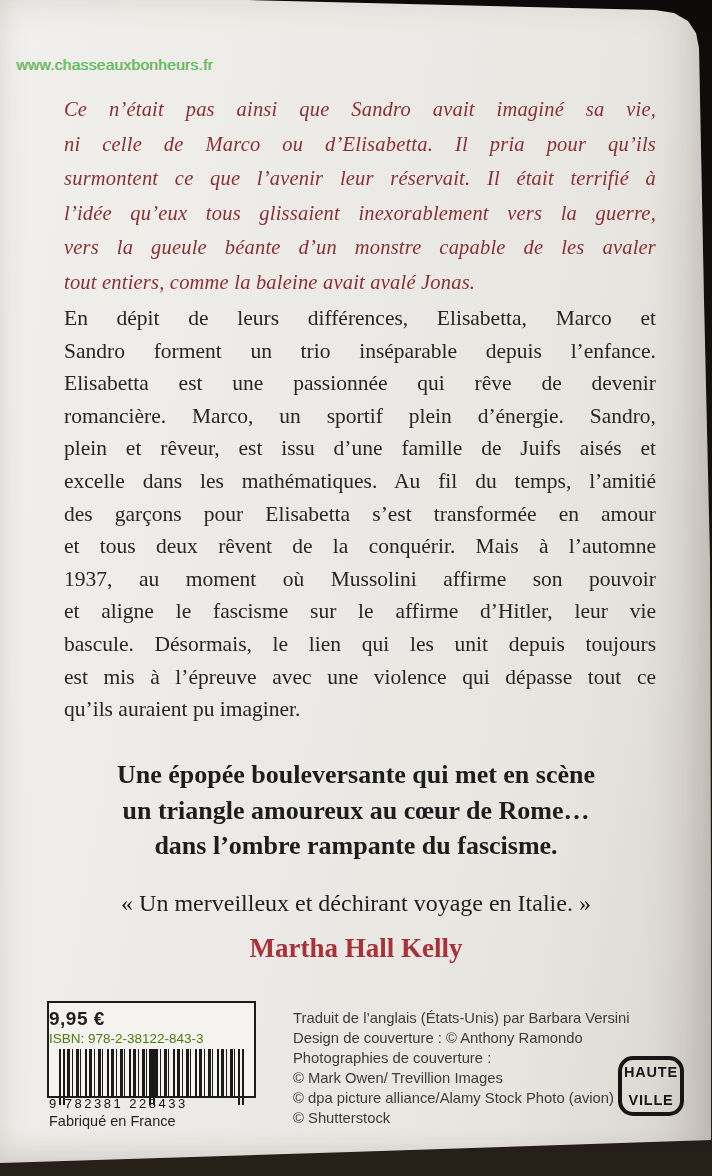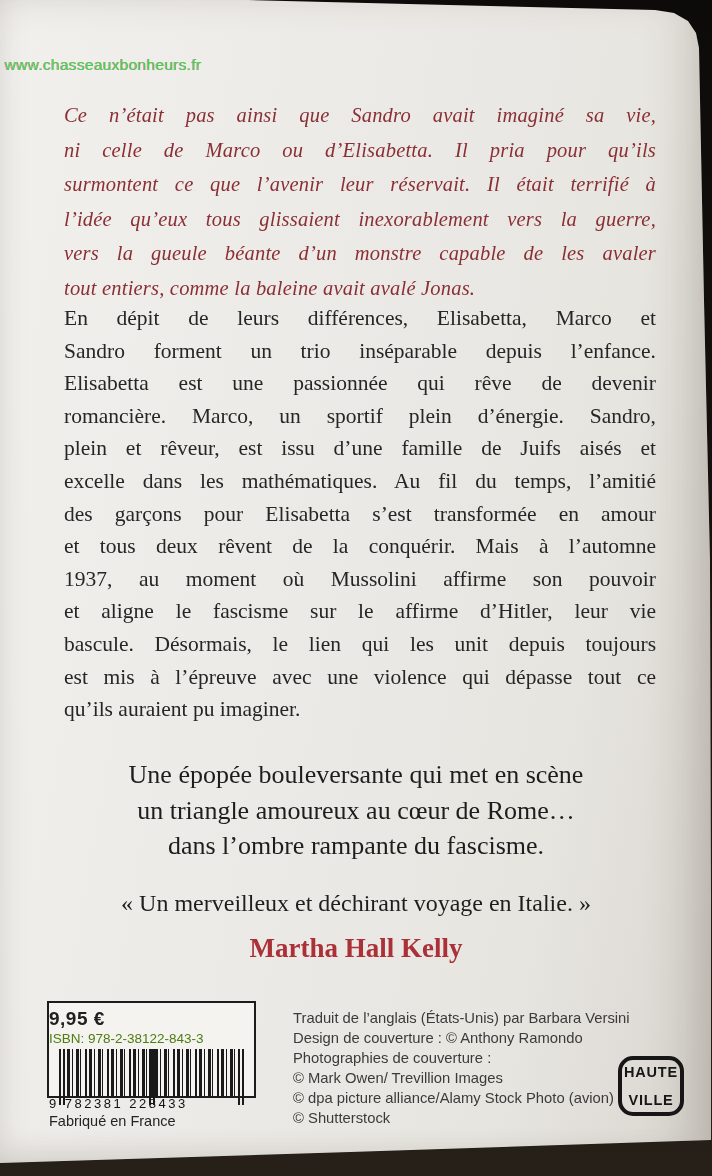--- a/index.html
+++ b/index.html
@@ -19,41 +19,41 @@
   }
   
   .cover{
     position:absolute;inset:0;
     clip-path:polygon(0 0,248px 0,655px 10px,674px 13px,688px 21px,696px 33px,
       699px 48px,704px 300px,710px 560px,711px 900px,711px 1140px,350px 1152px,0 1163px);
     background:linear-gradient(100deg,#f1f0ed 0%,#ebe9e5 50%,#e7e5e0 75%,#dbd8d2 96%);
     box-shadow:inset -28px -6px 42px rgba(72,60,46,.16), inset 0 -20px 30px rgba(72,60,46,.12);
   }
   .watermark{
-    position:absolute;left:5px;top:56px;
+    position:absolute;left:17px;top:56px;
     font-family:"Liberation Sans",sans-serif;font-size:15.5px;letter-spacing:.3px;
     color:var(--watermark-green);text-shadow:-1px 0 0 rgba(205,45,90,.45);
   }
   
   .t-line{display:block;}
   .just .t-line{text-align:justify;text-align-last:justify;}
   .just .t-line:last-child{text-align-last:left;}
   .centered .t-line{text-align:center;}
   .excerpt{
-    position:absolute;left:64px;top:98px;width:592px;
+    position:absolute;left:64px;top:92px;width:592px;
     font-style:italic;font-size:20.5px;line-height:34.6px;
     color:var(--excerpt-red);letter-spacing:.2px;
   }
   .synopsis{
     position:absolute;left:64px;top:302px;width:592px;
     font-size:21.5px;line-height:32.6px;color:var(--ink);
   }
   .tagline{
     position:absolute;left:40px;top:757px;width:632px;
-    font-weight:normal;font-size:26px;line-height:35.5px;color:#1d1d1d;
+    font-weight:bold;font-size:26px;line-height:35.5px;color:#1d1d1d;
   }
   .review-quote{
     position:absolute;left:30px;top:890px;width:652px;
     font-size:24px;color:#1e1e1e;text-align:center;
   }
   .review-author{
     position:absolute;left:30px;top:933px;width:652px;
     font-size:27px;font-weight:bold;color:var(--author-red);text-align:center;
   }
   .barcode-box{

